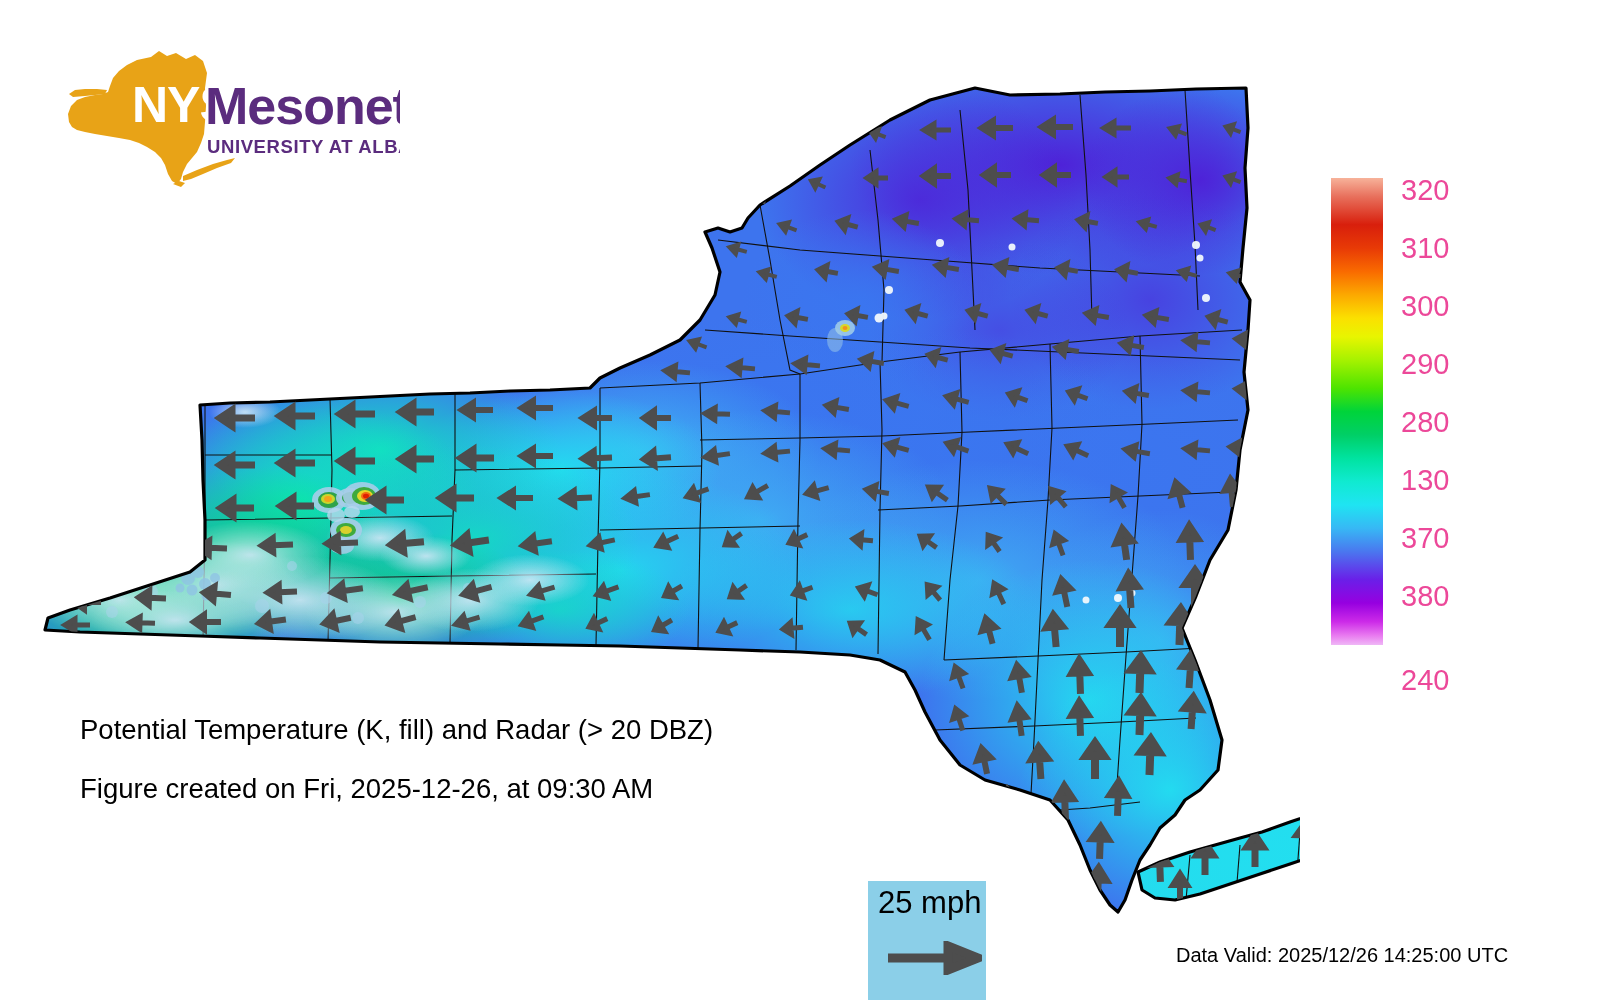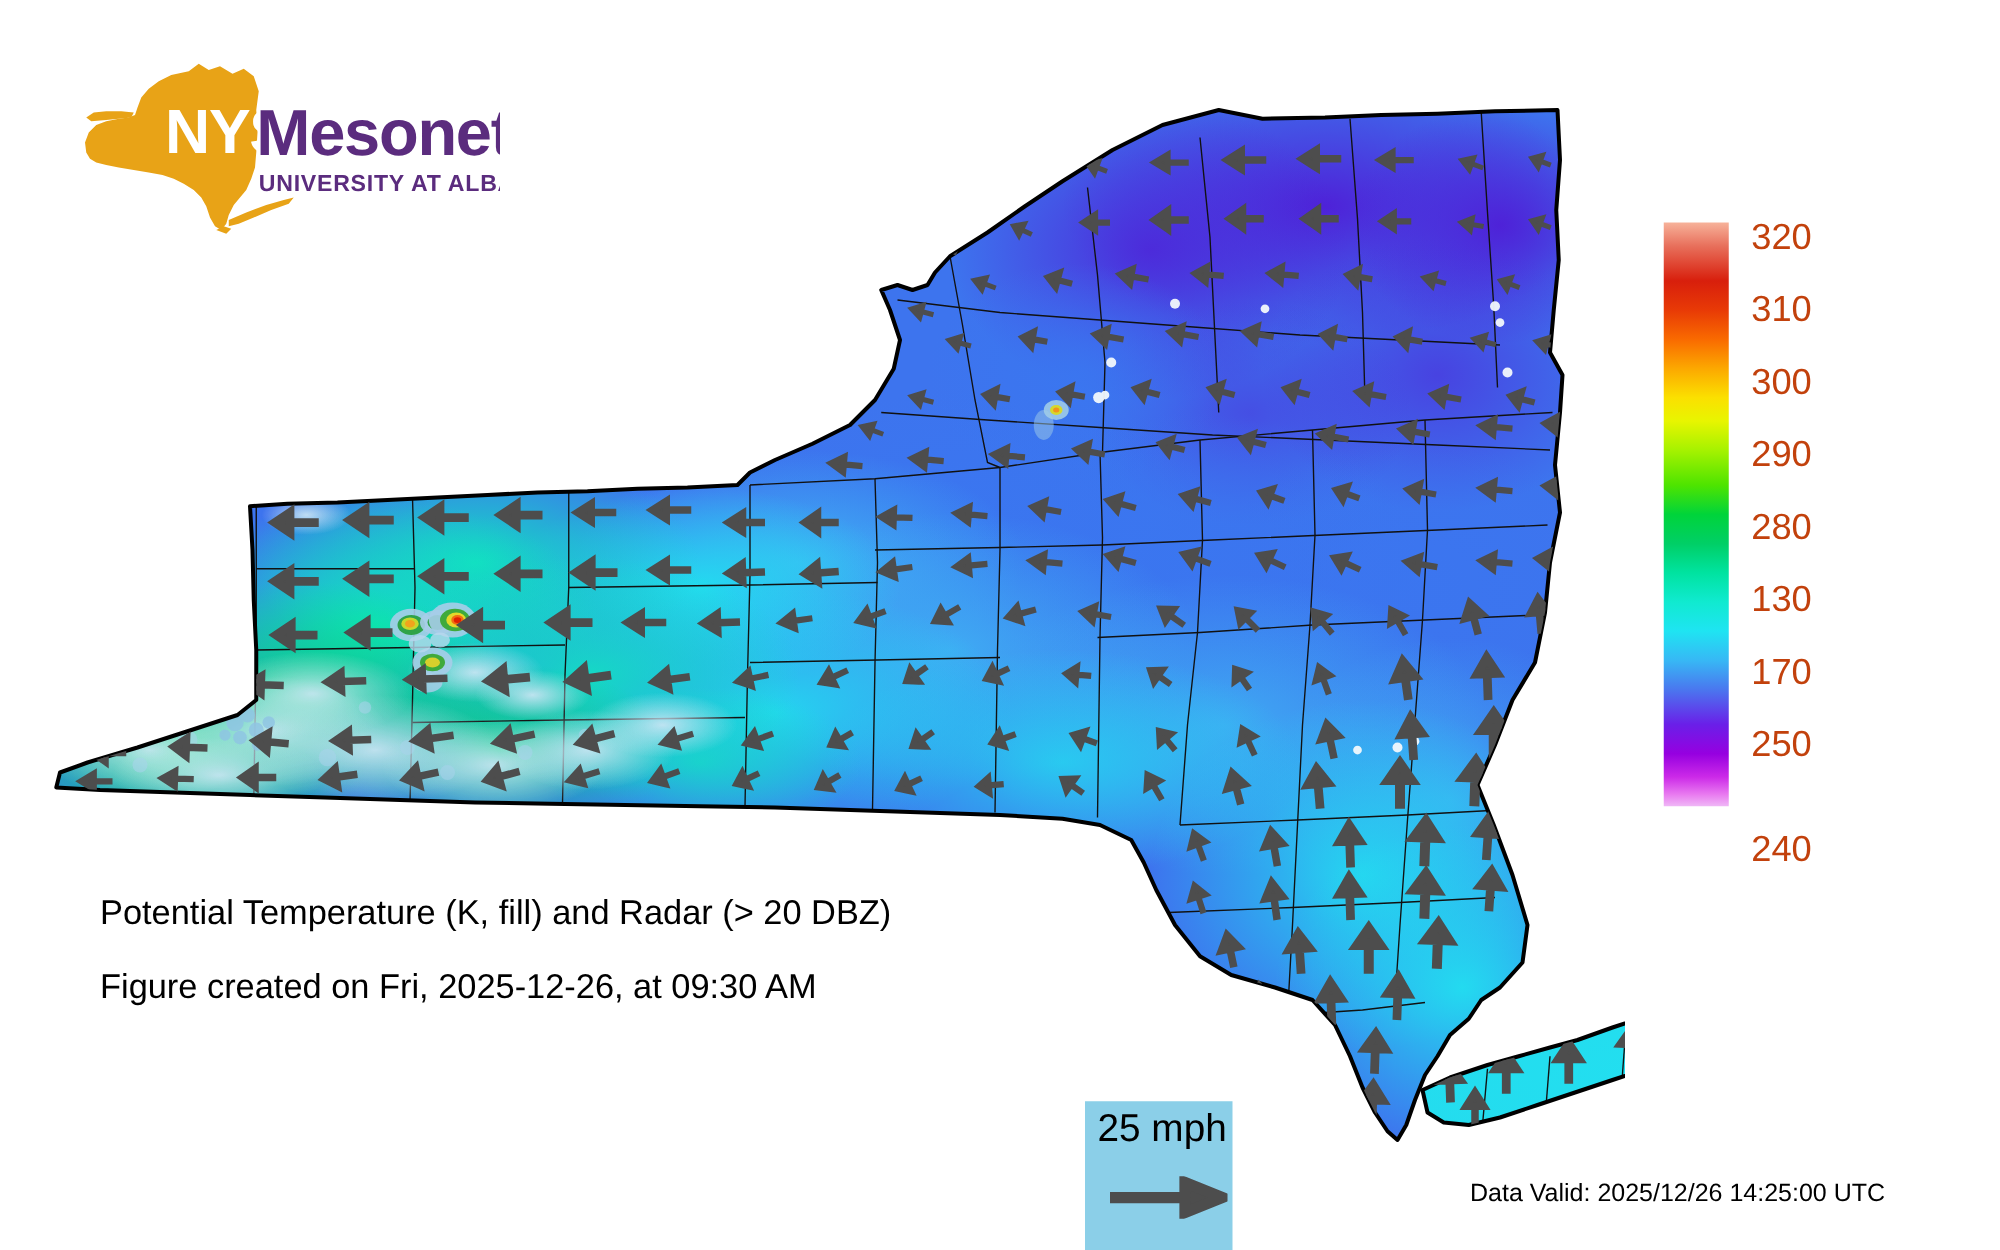--- a/index.html
+++ b/index.html
@@ -34,21 +34,21 @@
       #10ead0 65%,
       #1fe4f2 70%,
       #37b8f5 75%,
       #4a77ef 80%,
       #6a1fe8 86%,
       #9600e0 91%,
       #cc2ae8 95%,
       #e97bf0 98%,
       #efb7f6 100%);}
   #colorbar-ticks{position:absolute;left:70px;top:-16px;width:170px;height:500px;}
-  .cb-tick{position:absolute;left:0;font-size:29px;line-height:29px;color:#c2410c;}
+  .cb-tick{position:absolute;left:0;font-size:29px;line-height:29px;color:#ec4899;}
 
   
   #caption{position:absolute;left:48px;top:716px;width:840px;margin-left:32px;}
   .cap-line{font-size:27.5px;line-height:27.5px;margin-bottom:31px;white-space:nowrap;}
 
   
   #wind-key{position:absolute;left:868px;top:881px;width:118px;height:119px;
             background:#8bcfe8;}
   #wind-key-label{position:absolute;left:10px;top:6px;font-size:31px;line-height:31px;}
   #wind-key-arrow{position:absolute;left:18px;top:60px;}
@@ -959,22 +959,22 @@
 
 <div id="colorbar-group">
   <div id="colorbar-bar"></div>
   <div id="colorbar-ticks">
     <span class="cb-tick" style="top:14px">320</span>
     <span class="cb-tick" style="top:72px">310</span>
     <span class="cb-tick" style="top:130px">300</span>
     <span class="cb-tick" style="top:188px">290</span>
     <span class="cb-tick" style="top:246px">280</span>
     <span class="cb-tick" style="top:304px">130</span>
-    <span class="cb-tick" style="top:362px">170</span>
-    <span class="cb-tick" style="top:420px">250</span>
+    <span class="cb-tick" style="top:362px">370</span>
+    <span class="cb-tick" style="top:420px">380</span>
     <span class="cb-tick" style="top:504px">240</span>
   </div>
 </div>
 
 <div id="caption">
   <div class="cap-line">Potential Temperature (K, fill) and Radar (&gt; 20 DBZ)</div>
   <div class="cap-line">Figure created on Fri, 2025-12-26, at 09:30 AM</div>
 </div>
 
 <div id="wind-key">

